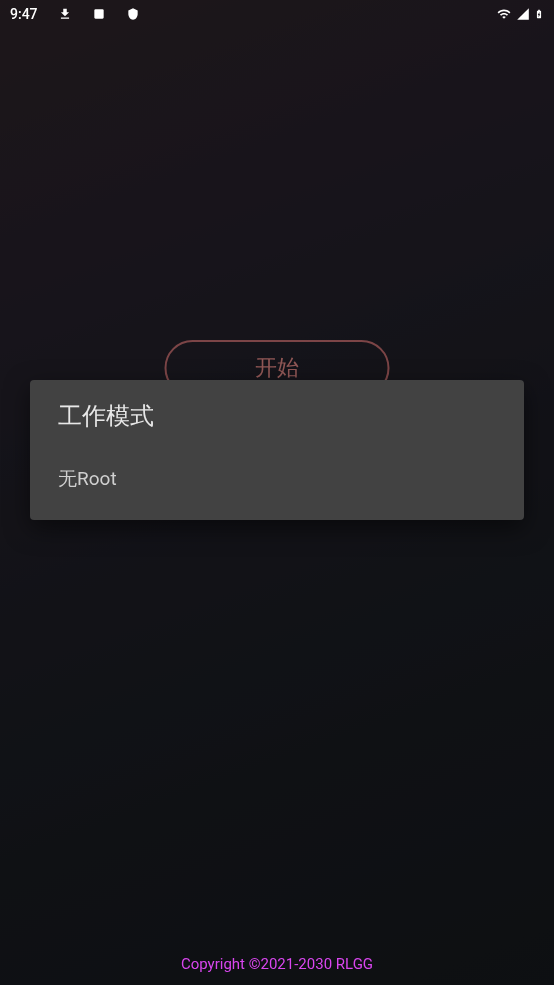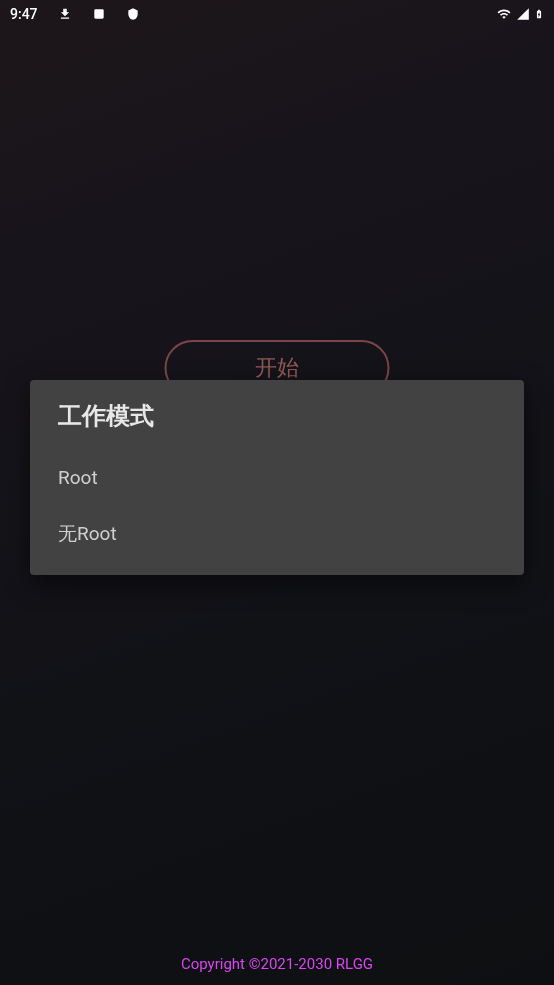--- a/index.html
+++ b/index.html
@@ -94,21 +94,21 @@
       background: #424242;
       border-radius: 4px;
       box-shadow: 0 8px 24px rgba(0, 0, 0, 0.5);
       z-index: 50;
       padding: 20px 0 12px 0;
     }
     
     .dialog-title {
       color: #e8e8e8;
       font-size: 24px;
-      font-weight: 700;
+      font-weight: 400;
       padding: 0 28px 18px 28px;
     }
     
     .dialog-option {
       color: #d0d0d0;
       font-size: 19px;
       padding: 16px 28px;
       cursor: pointer;
     }
     
@@ -166,17 +166,16 @@
     </span>
   </div>
 </div>
 
 <button class="start-button">
   <span>开始</span>
 </button>
 
 <div class="dialog">
   <div class="dialog-title">工作模式</div>
-  <div class="dialog-option">Root</div>
   <div class="dialog-option">无Root</div>
 </div>
 
 <div class="footer">Copyright ©2021-2030 RLGG</div>
 
 </body></html>

